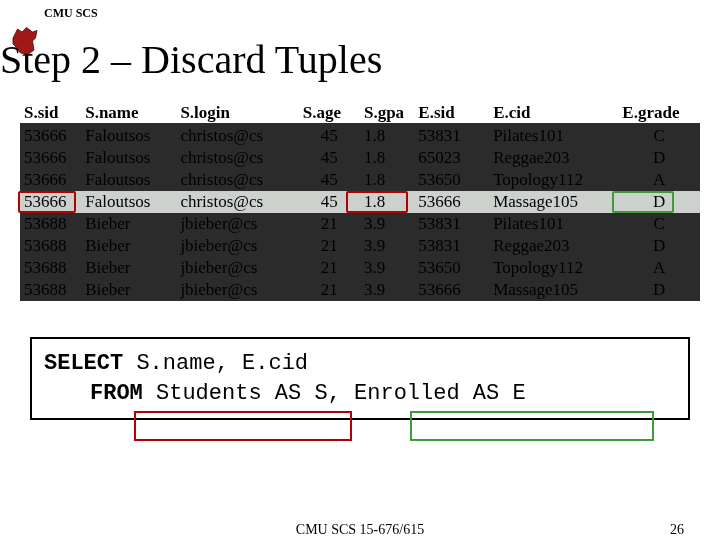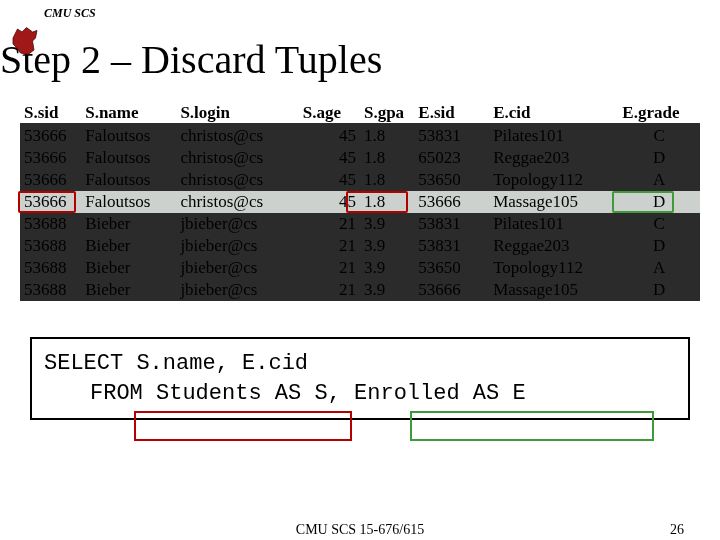--- a/index.html
+++ b/index.html
@@ -9,21 +9,20 @@
     height: 540px;
     background: #fff;
     font-family: "Times New Roman", Times, serif;
     color: #000;
     position: relative;
     overflow: hidden;
   }
   .header {
     position: relative;
     height: 28px;
-    font-style: italic;
   }
   .header-label {
     position: absolute;
     top: 6px;
     left: 44px;
     font-size: 12px;
     font-weight: bold;
     font-family: "Times New Roman", serif;
   }
   .logo {
@@ -94,21 +93,21 @@
   .hl-green { border-color: #3f9a3a; }
   .sql-box {
     margin: 36px 30px 0 30px;
     border: 2px solid #000;
     padding: 10px 12px;
     font-family: "Courier New", monospace;
     font-size: 22px;
     line-height: 1.35;
     position: relative;
   }
-  .sql-kw { font-weight: normal; }
+  .sql-kw { font-weight: bold; }
   .sql-indent1 { padding-left: 46px; display: inline-block; }
   .sql-indent2 { padding-left: 22px; display: inline-block; }
   .sql-hl {
     position: absolute;
     border-width: 2px;
     border-style: solid;
     box-sizing: border-box;
     pointer-events: none;
   }
   .footer {
@@ -130,21 +129,21 @@
   }
   col.c-sid   { width: 9%; }
   col.c-name  { width: 14%; }
   col.c-login { width: 18%; }
   col.c-age   { width: 9%; }
   col.c-gpa   { width: 8%; }
   col.c-esid  { width: 11%; }
   col.c-ecid  { width: 19%; }
   col.c-grade { width: 12%; }
   .center { text-align: center; }
-  .right { text-align: right; padding-right: 14px; }
+  .right { text-align: center; padding-right: 14px; }
 </style>
 </head>
 <body>
 
 <div class="header">
   <span class="header-label">CMU SCS</span>
 </div>
 
 <svg class="logo" viewBox="0 0 40 44">
   <path d="M4 18 L10 6 L16 10 L22 4 L30 10 L36 8 L34 18 L30 22 L32 34 L24 40 L14 38 L8 30 L4 26 Z" fill="#a01818" stroke="#400" stroke-width="1"></path>

